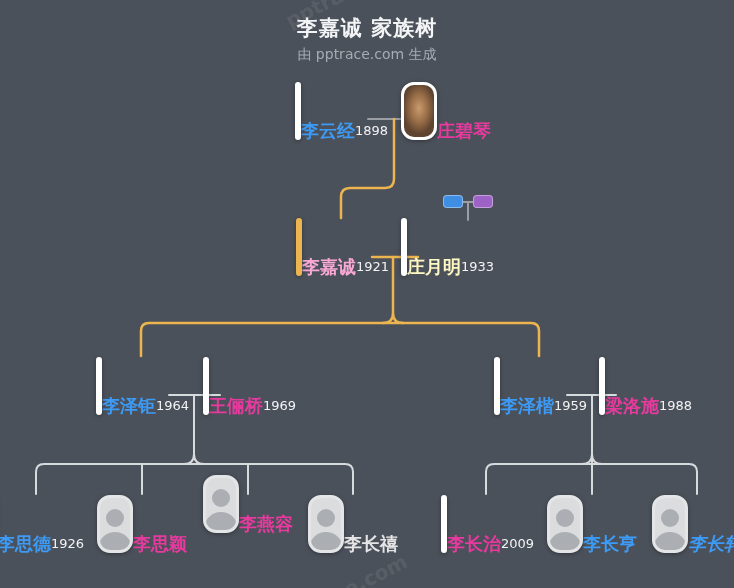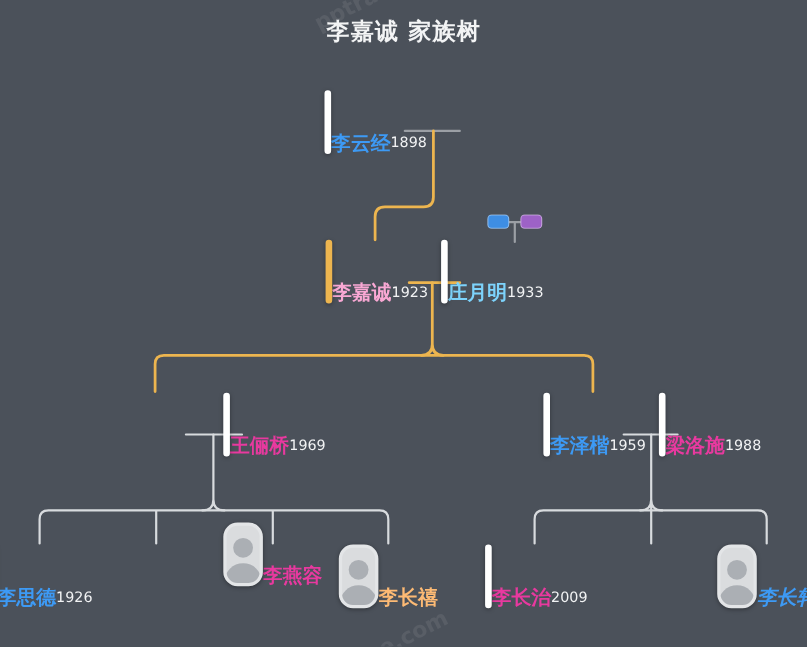--- a/index.html
+++ b/index.html
@@ -72,20 +72,21 @@
 </style>
 </head>
 <body>
 
 <div class="canvas">
 
   <div class="wm wm-top">pptrace.com</div>
   <div class="wm wm-bottom">pptrace.com</div>
 
   <div class="title">李嘉诚 家族树</div>
+  <div class="subtitle">由 pptrace.com 生成</div>
 
   <svg class="lines" width="734" height="588" viewBox="0 0 734 588">
 
     <path class="ln ln-gray" d="M368 119 H418"></path>
 
     <path class="ln ln-orange" d="M394 119 V179 Q394 188 385 188 H350 Q341 188 341 197 V218"></path>
 
     <path class="ln ln-gray" d="M463 202 H473 M468 203 V220"></path>
 
     <path class="ln ln-orange" d="M372 257 H418"></path>
@@ -105,32 +106,42 @@
   </svg>
 
   <div class="mini mini-blue"></div>
   <div class="mini mini-purple"></div>
 
   <div class="person p0">
     <div class="photo g0"></div>
     <div class="pname" style="color: rgb(61, 154, 245);">李云经</div>
     <div class="year">1898</div>
   </div>
+  <div class="person p1">
+    <div class="photo g1"></div>
+    <div class="pname" style="color: rgb(232, 57, 159);">庄碧琴</div>
+    <div class="year"></div>
+  </div>
 
   <div class="person p2">
     <div class="photo hl g2"></div>
     <div class="pname" style="color: #f9a8d4;">李嘉诚</div>
-    <div class="year">1923</div>
+    <div class="year">1921</div>
   </div>
   <div class="person p3">
     <div class="photo g3"></div>
-    <div class="pname" style="color: #7dd3fc;">庄月明</div>
+    <div class="pname" style="color: #fef9c3;">庄月明</div>
     <div class="year">1933</div>
   </div>
 
+  <div class="person p4">
+    <div class="photo g4"></div>
+    <div class="pname" style="color: rgb(61, 154, 245);">李泽钜</div>
+    <div class="year">1964</div>
+  </div>
   <div class="person p5">
     <div class="photo g5"></div>
     <div class="pname" style="color: rgb(232, 57, 159);">王俪桥</div>
     <div class="year">1969</div>
   </div>
   <div class="person p6">
     <div class="photo g6"></div>
     <div class="pname" style="color: rgb(61, 154, 245);">李泽楷</div>
     <div class="year">1959</div>
   </div>
@@ -138,40 +149,54 @@
     <div class="photo g7"></div>
     <div class="pname" style="color: rgb(232, 57, 159);">梁洛施</div>
     <div class="year">1988</div>
   </div>
 
   <div class="person p8">
     <div class="photo g8"></div>
     <div class="pname" style="color: rgb(61, 154, 245);">李思德</div>
     <div class="year">1926</div>
   </div>
+  <div class="person p9">
+    <div class="photo ph">
+      <div class="head"></div>
+      <div class="body"></div>
+    </div>
+    <div class="pname" style="color: rgb(232, 57, 159);">李思颖</div>
+  </div>
   <div class="person p10">
     <div class="photo ph">
       <div class="head"></div>
       <div class="body"></div>
     </div>
     <div class="pname" style="color: rgb(232, 57, 159);">李燕容</div>
   </div>
   <div class="person p11">
     <div class="photo ph">
       <div class="head"></div>
       <div class="body"></div>
     </div>
-    <div class="pname" style="color: #fdba74;">李长禧</div>
+    <div class="pname" style="color: #e5e5e5;">李长禧</div>
   </div>
 
   <div class="person p12">
     <div class="photo g12"></div>
     <div class="pname" style="color: rgb(232, 57, 159);">李长治</div>
     <div class="year">2009</div>
   </div>
+  <div class="person p13">
+    <div class="photo ph">
+      <div class="head"></div>
+      <div class="body"></div>
+    </div>
+    <div class="pname" style="color: rgb(61, 154, 245);">李长亨</div>
+  </div>
   <div class="person p14">
     <div class="photo ph">
       <div class="head"></div>
       <div class="body"></div>
     </div>
     <div class="pname" style="color: rgb(61, 154, 245); font-style: italic;">李长轩</div>
   </div>
 
 </div>
 

